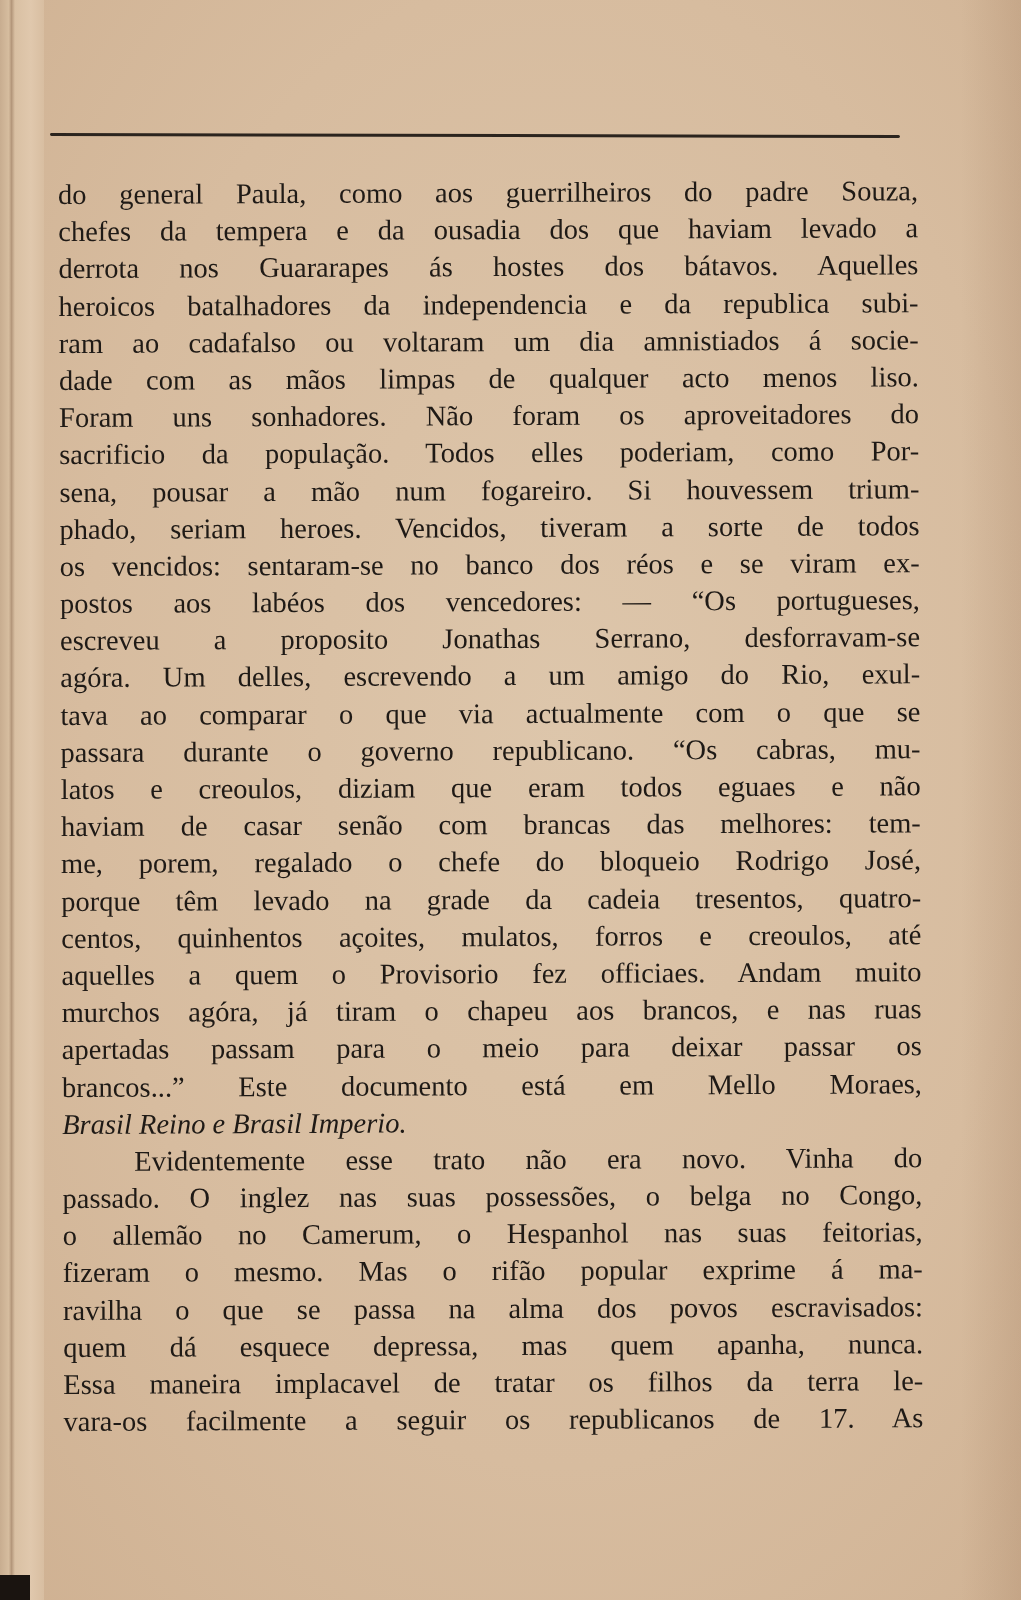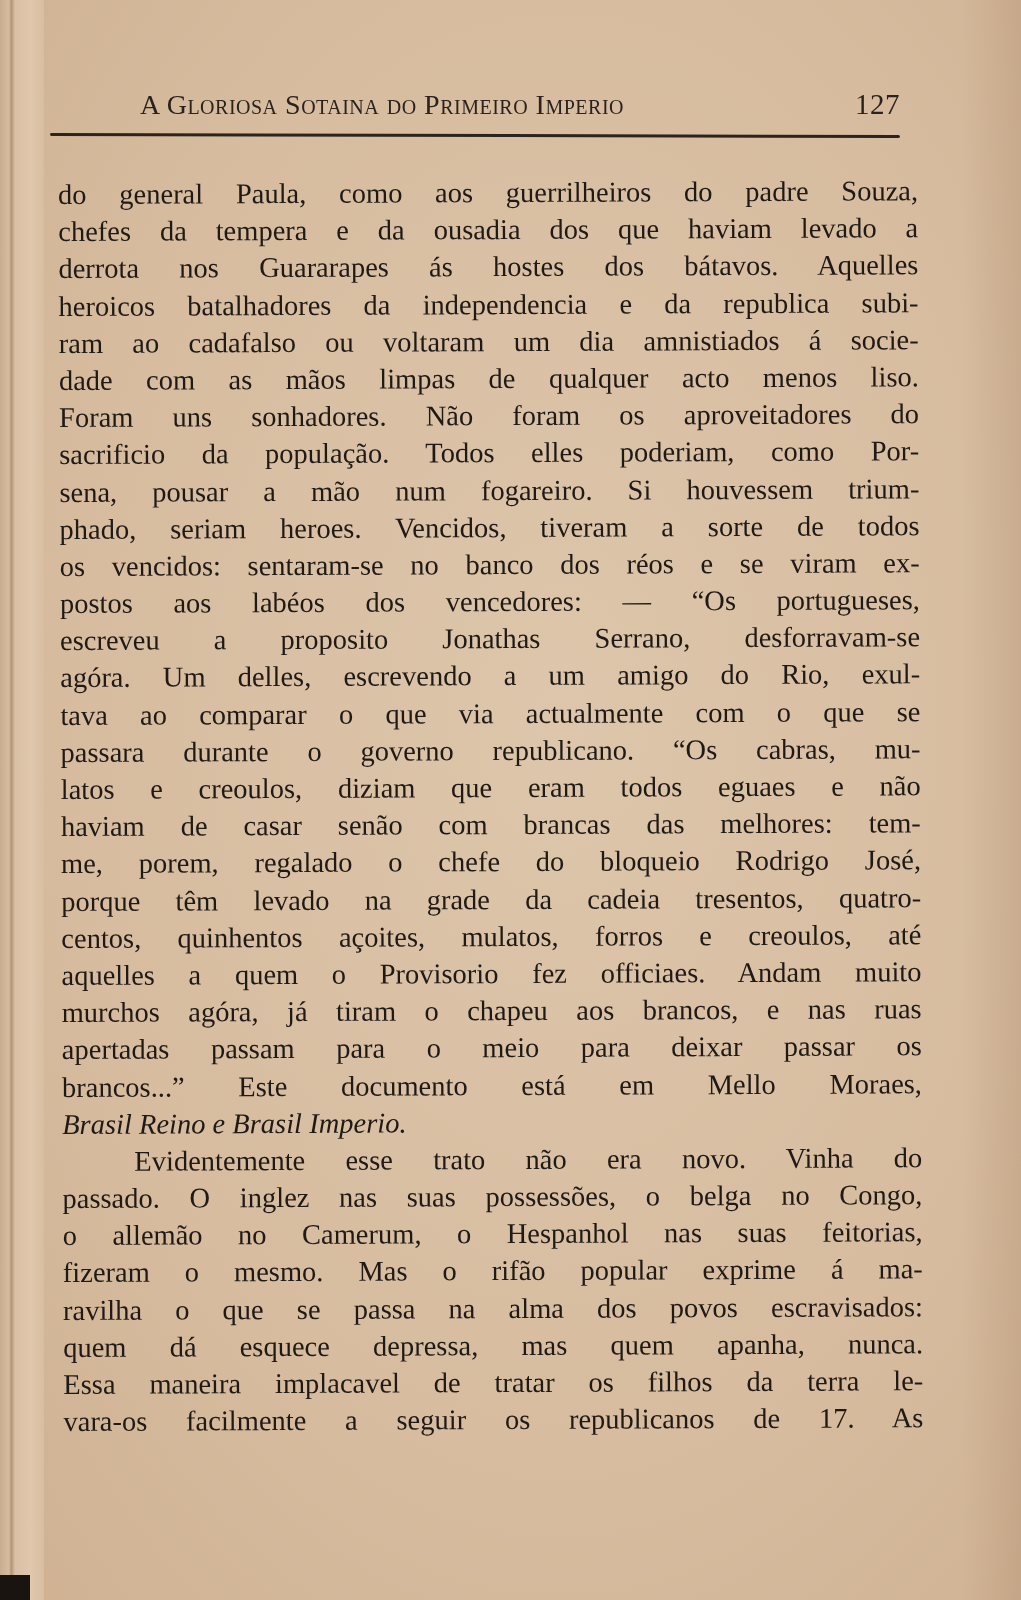--- a/index.html
+++ b/index.html
@@ -53,24 +53,20 @@
     .line .it { font-style: italic; }
   </style>
 </head>
 <body>
 
 <div class="page">
   <div class="spine-edge"></div>
   <div class="spine-dark"></div>
   <div class="right-edge"></div>
 
-  <div class="running-head">
-    <span class="title">A Gloriosa Sotaina do Primeiro Imperio</span>
-    <span class="folio">127</span>
-  </div>
   <div class="head-rule"></div>
 
   <div class="body-text">
     <span class="line">do general Paula, como aos guerrilheiros do padre Souza,</span>
     <span class="line">chefes da tempera e da ousadia dos que haviam levado a</span>
     <span class="line">derrota nos Guararapes ás hostes dos bátavos. Aquelles</span>
     <span class="line">heroicos batalhadores da independencia e da republica subi-</span>
     <span class="line">ram ao cadafalso ou voltaram um dia amnistiados á socie-</span>
     <span class="line">dade com as mãos limpas de qualquer acto menos liso.</span>
     <span class="line">Foram uns sonhadores. Não foram os aproveitadores do</span>

